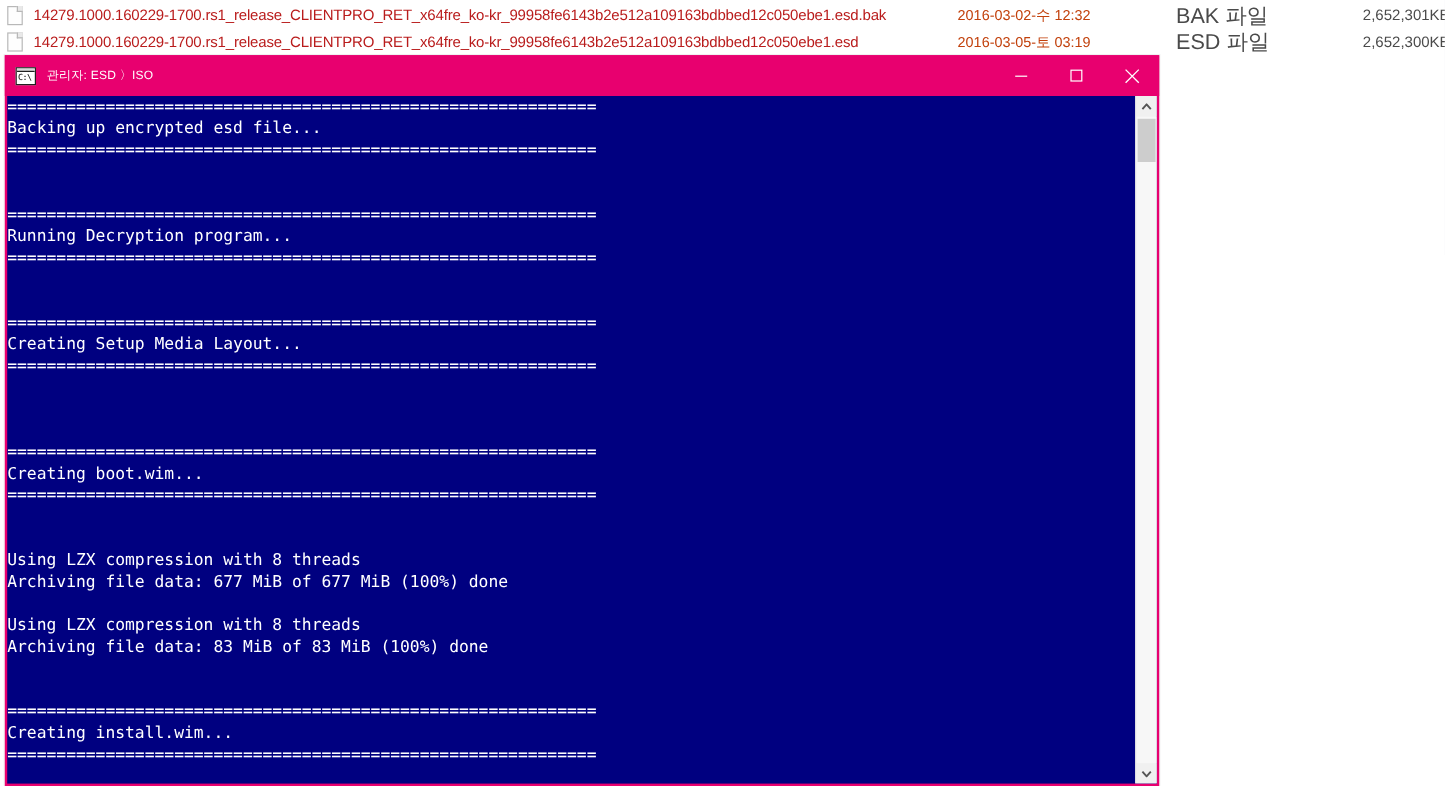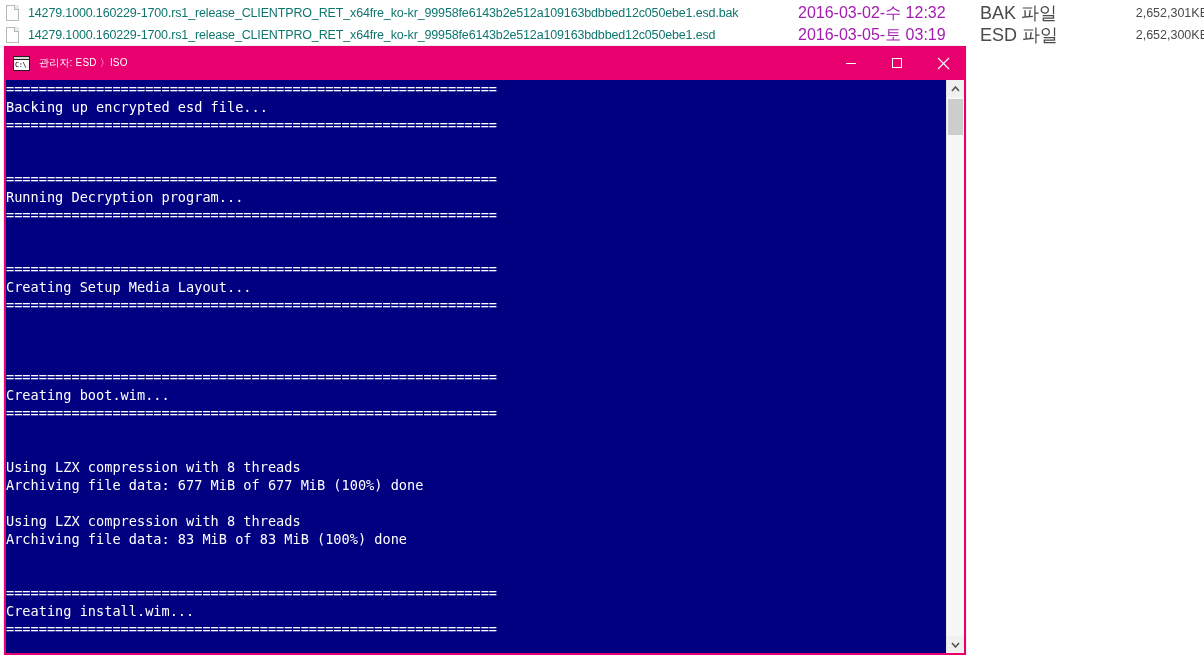--- a/index.html
+++ b/index.html
@@ -60,27 +60,27 @@
     border-bottom: 1px solid #b8b8b8;
     box-sizing: border-box;
   }
 
   .col-name {
     width: 770px;
     flex: 0 0 auto;
     white-space: nowrap;
     overflow: hidden;
     letter-spacing: -0.15px;
-    color: #0f766e;
+    color: #b91c1c;
   }
   .col-date {
     width: 182px;
     flex: 0 0 auto;
-    color: #a21caf;
-    font-size: 16px;
+    color: #c2410c;
+    font-size: 12px;
     white-space: nowrap;
   }
   .col-type {
     width: 120px;
     flex: 0 0 auto;
     color: #4a4a4a;
     font-size: 18px;
     white-space: nowrap;
   }
   .col-size {

